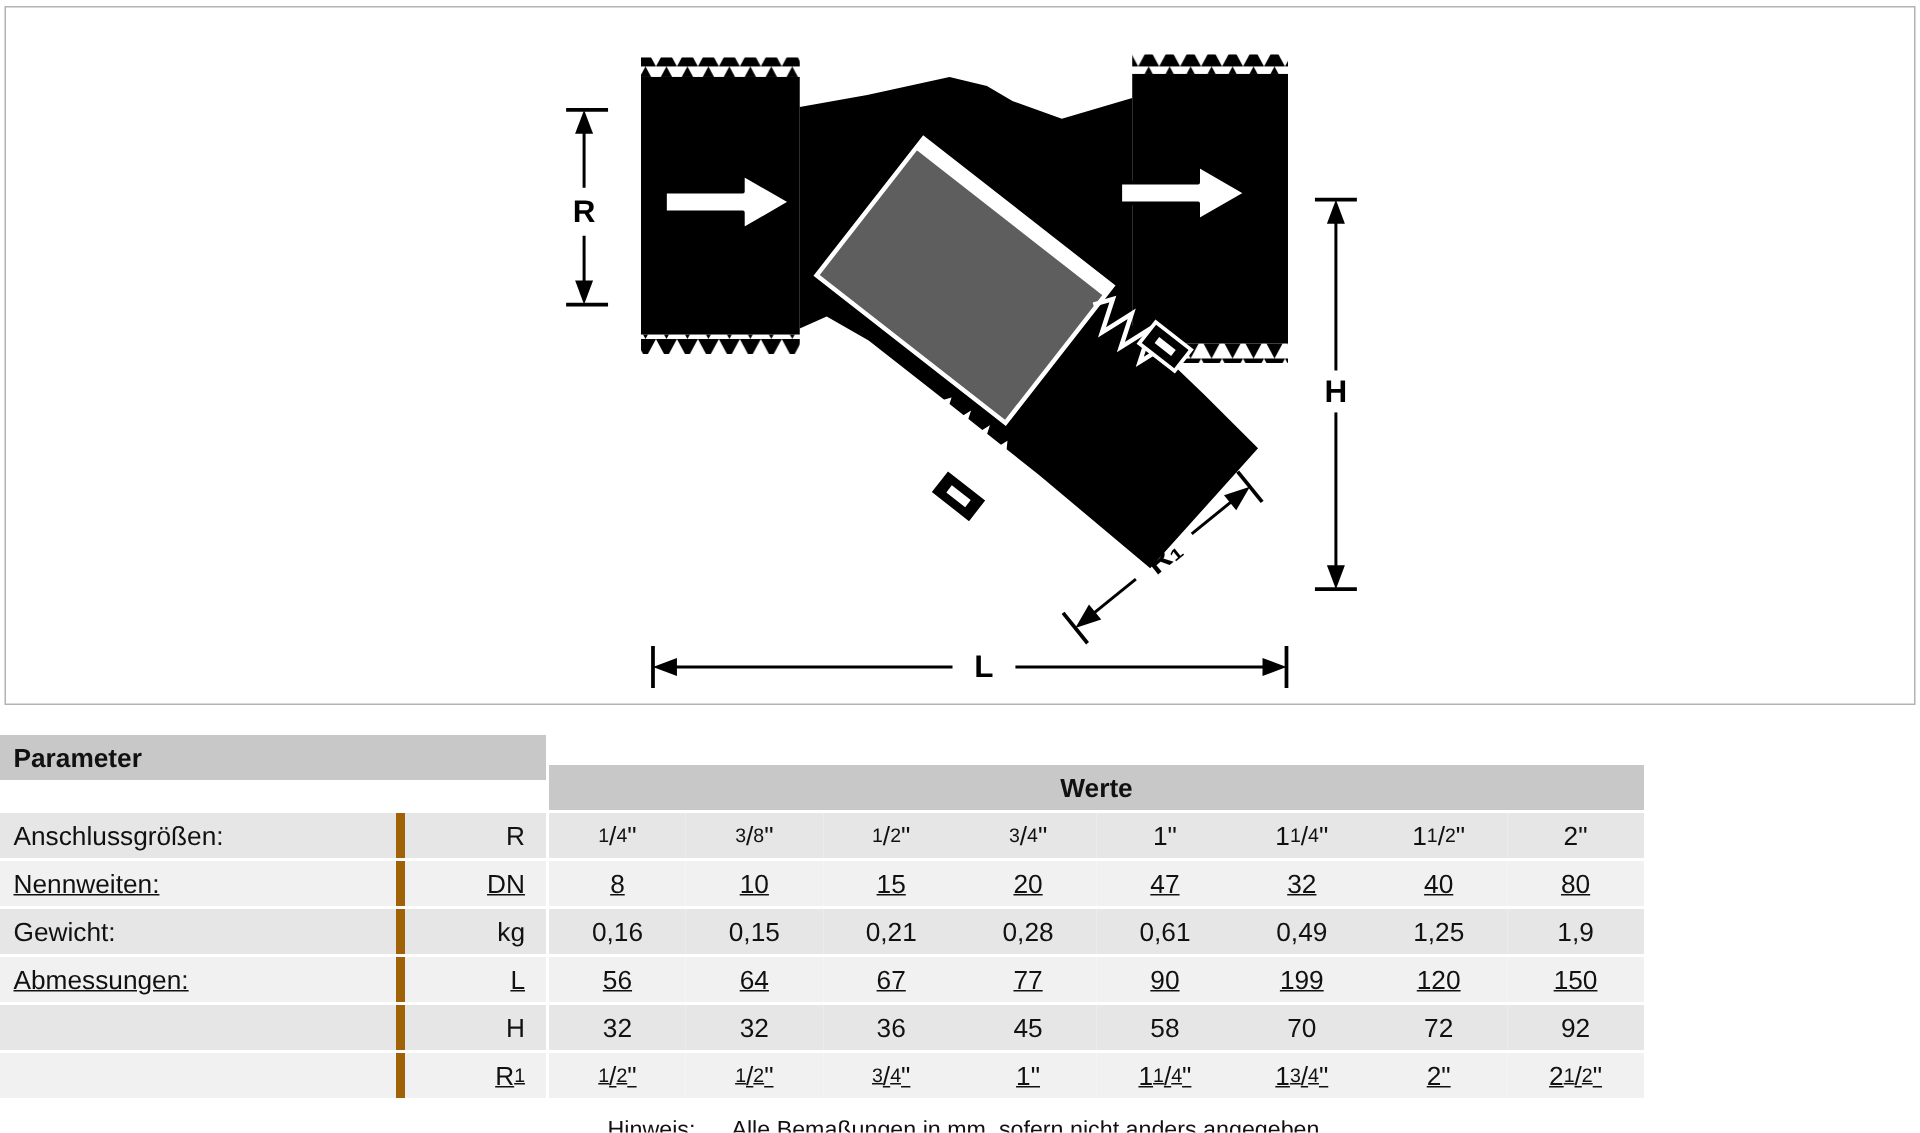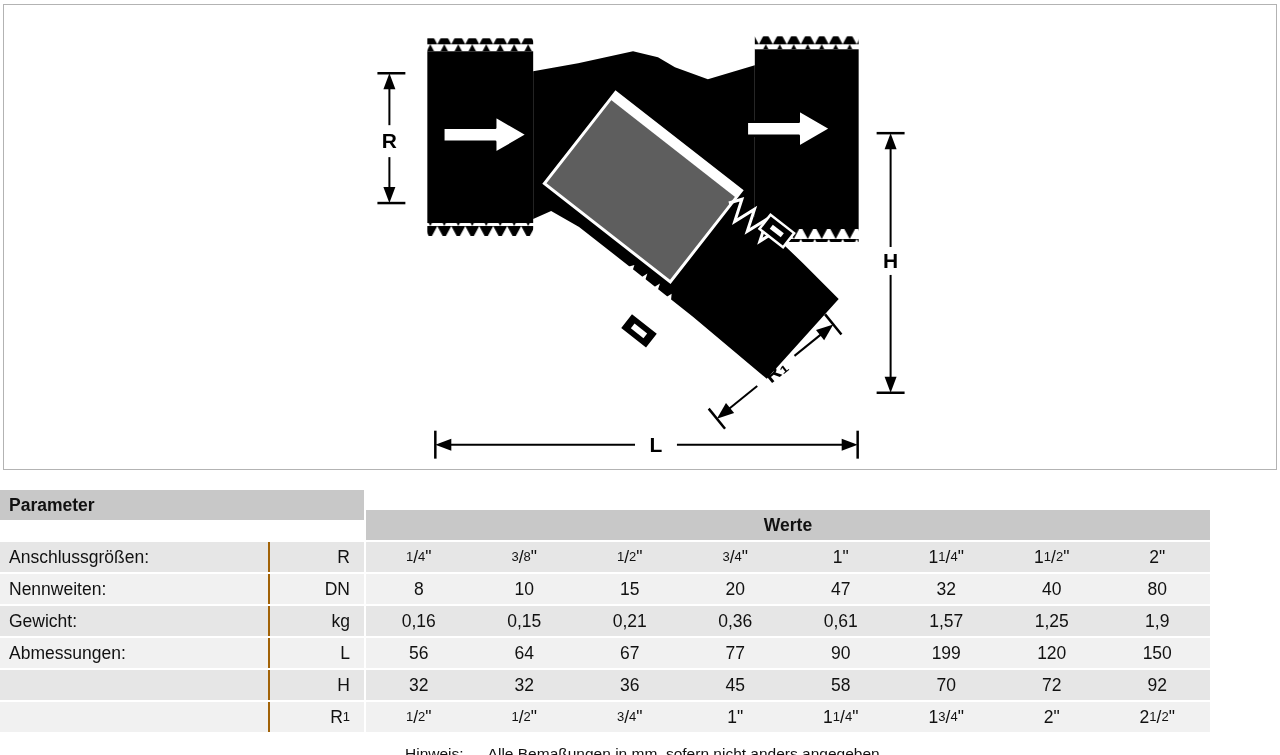--- a/index.html
+++ b/index.html
@@ -25,37 +25,37 @@
     font-weight: bold; font-size: 21px;
     text-anchor: middle;
   }
 
   
   .grid {
     display: grid;
     grid-template-columns: 270px 96px repeat(8, 1fr);
     row-gap: 2px;
     margin-top: 20px;
-    width: 1210px;
+    width: 1096px;
     text-align: center;
   }
   .row { display: contents; }
   .cell {
     height: 30px;
     display: flex; align-items: center; justify-content: center;
     font-size: 17.5px;
     background: #ececec;
   }
   .hcell { font-weight: bold; background: var(--table_header, #c8c8c8); }
   .hparam { grid-column: 1 / 3; justify-content: flex-start; padding-left: 9px; border-right: 2px solid #fff; }
   .hwerte { grid-column: 3 / 11; margin-top: 20px; }
-  .name { justify-content: flex-start; padding-left: 9px; border-right: 2px solid #a16207; }
+  .name { justify-content: flex-start; padding-left: 9px; border-right: 6px solid #a16207; }
   .sym  { justify-content: flex-end; padding-right: 14px; border-right: 2px solid #fff; }
   .shade-a .cell { background: var(--row_a, #e6e6e6); }
-  .shade-b .cell { background: var(--row_b, #f1f1f1); }
+  .shade-b .cell { background: var(--row_b, #f1f1f1); text-decoration: underline; }
   sup, sub { font-size: 13px; line-height: 0; }
   sup { vertical-align: 5px; }
   sub { vertical-align: -4px; }
 
   .note { margin: 13px 0 0 9px; font-size: 15.5px; text-align: center; }
   .note .lbl { margin-right: 24px; }
 </style>
 </head>
 <body>
 
@@ -181,23 +181,23 @@
     <div class="cell val">40</div>
     <div class="cell val">80</div>
   </div>
 
   <div class="row shade-a">
     <div class="cell name">Gewicht:</div>
     <div class="cell sym">kg</div>
     <div class="cell val">0,16</div>
     <div class="cell val">0,15</div>
     <div class="cell val">0,21</div>
-    <div class="cell val">0,36</div>
+    <div class="cell val">0,28</div>
     <div class="cell val">0,61</div>
-    <div class="cell val">1,57</div>
+    <div class="cell val">0,49</div>
     <div class="cell val">1,25</div>
     <div class="cell val">1,9</div>
   </div>
 
   <div class="row shade-b">
     <div class="cell name">Abmessungen:</div>
     <div class="cell sym">L</div>
     <div class="cell val">56</div>
     <div class="cell val">64</div>
     <div class="cell val">67</div>

